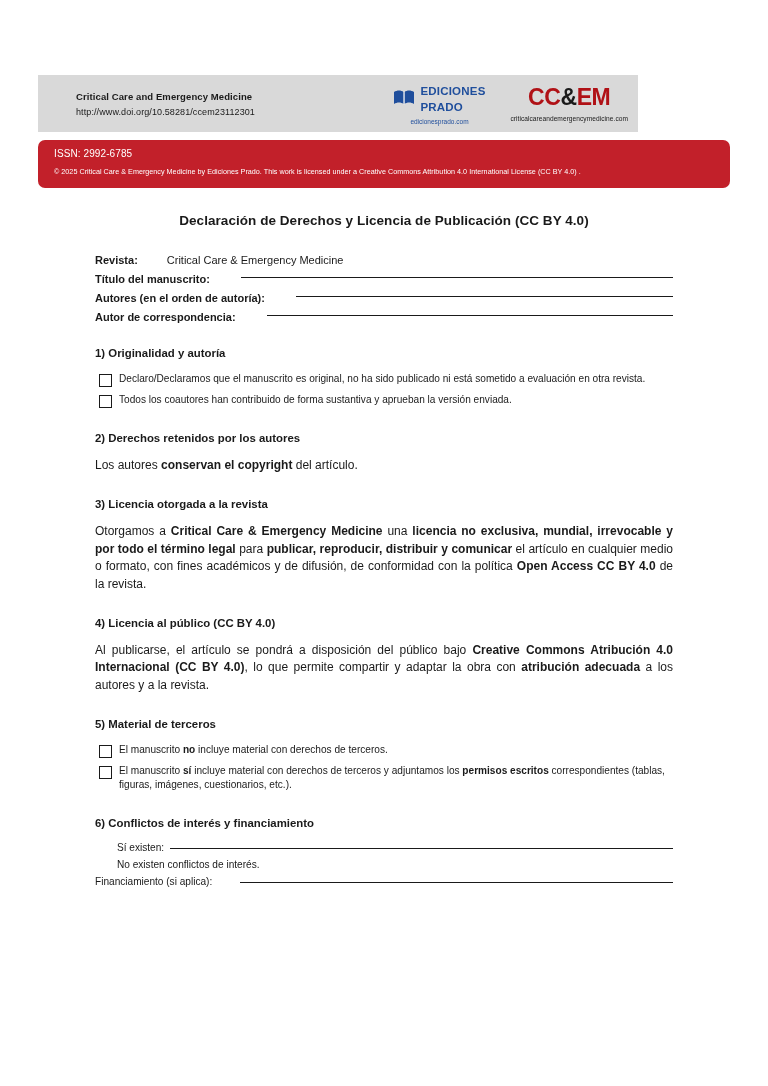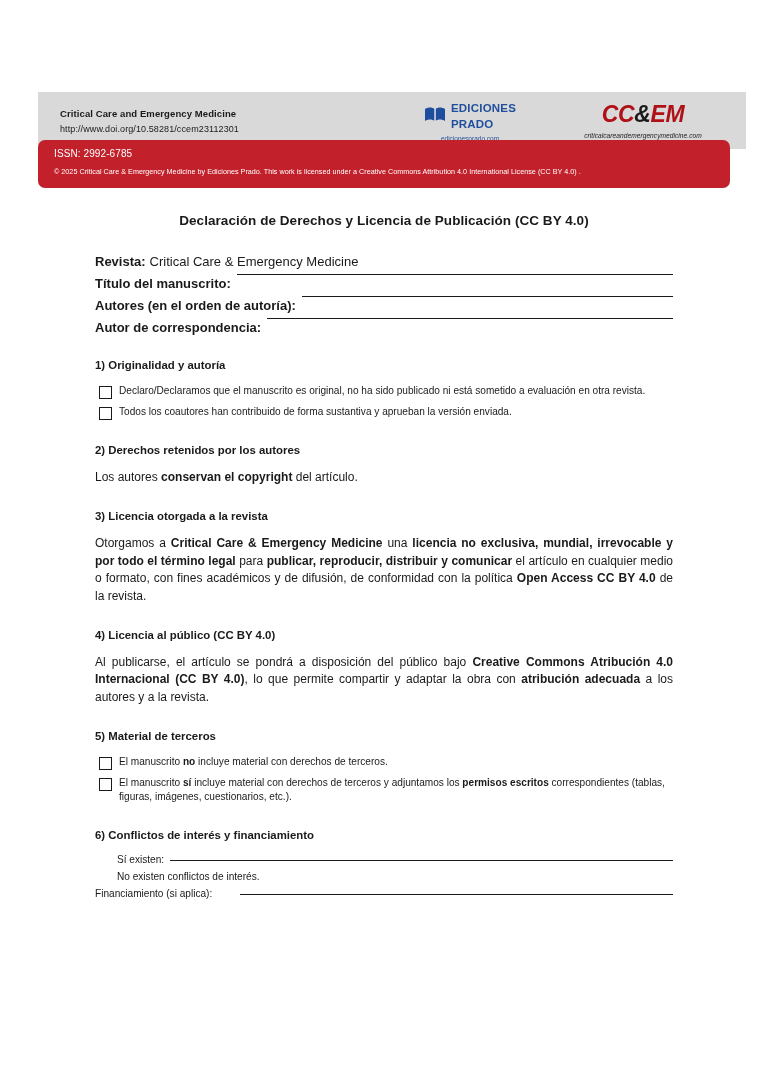--- a/index.html
+++ b/index.html
@@ -17,27 +17,28 @@
     margin: 0 auto;
     background: #ffffff;
     box-sizing: border-box;
     overflow: hidden;
   }
 
   
   .header-band {
     position: absolute;
     left: 38px;
-    top: 92px;
-    width: 708px;
+    top: 75px;
+    width: 600px;
     height: 57px;
     background: #d9d9d9;
     display: flex;
     align-items: center;
     box-sizing: border-box;
+    padding-left: 16px;
   }
   .header-left {
     padding-left: 22px;
     width: 330px;
   }
   .journal-name {
     font-size: 9.5px;
     font-weight: bold;
     color: #1a1a1a;
     letter-spacing: 0.1px;
@@ -78,21 +79,20 @@
   .ediciones-url {
     font-size: 6.5px;
     color: #1f4e9c;
     margin-top: 4px;
     text-align: center;
   }
   .header-right {
     flex: 1;
     text-align: center;
     padding-right: 10px;
-    font-style: italic;
   }
   .ccem-logo {
     font-size: 23px;
     font-weight: bold;
     color: #b01116;
     letter-spacing: -0.4px;
     line-height: 1;
   }
   .ccem-logo .amp { color: #1a1a1a; }
   .ccem-url {
@@ -135,25 +135,26 @@
   }
   .doc-title {
     text-align: center;
     font-size: 13.5px;
     font-weight: bold;
     margin: 0 0 26px 0;
     letter-spacing: 0.05px;
   }
 
   .meta-line {
-    font-size: 13px;
+    font-size: 11px;
     margin-bottom: 7px;
     display: flex;
-    align-items: flex-start;
+    align-items: center;
     white-space: nowrap;
+    gap: 25px;
   }
   .meta-label { font-weight: bold; }
   .meta-value { margin-left: 4px; }
   .meta-rule {
     flex: 1;
     border-bottom: 1px solid #1a1a1a;
     margin-left: 6px;
     position: relative;
     top: -2px;
   }

